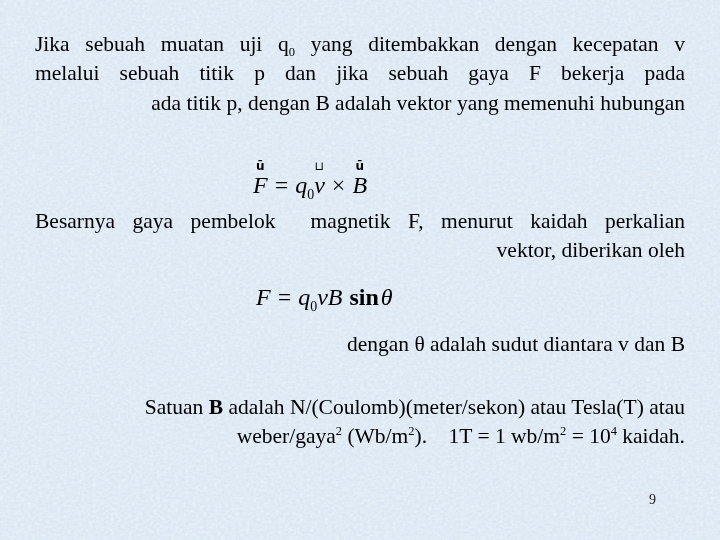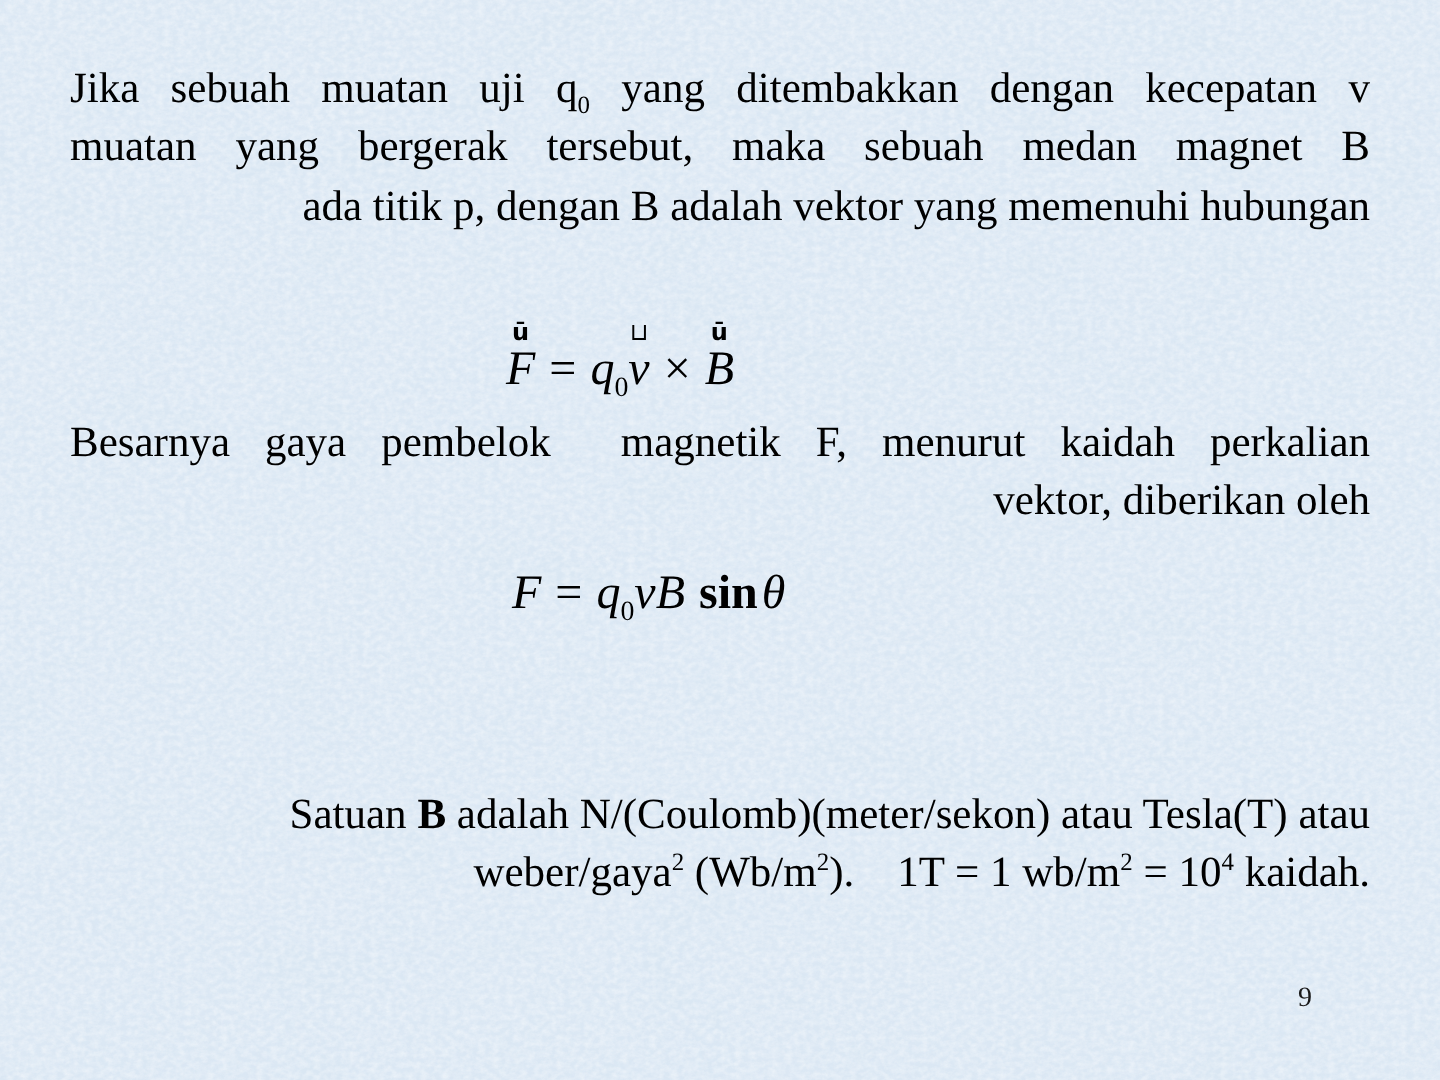--- a/index.html
+++ b/index.html
@@ -61,33 +61,36 @@
   </defs>
   <rect width="720" height="540" fill="#dce8f4"></rect>
   <rect width="720" height="540" filter="url(#blotch)" opacity="0.5"></rect>
   <rect width="720" height="540" filter="url(#fiber)" opacity="0.4"></rect>
 </svg>
 
 <div class="content">
 
   <div class="para" style="top:30px">
     <div class="jl"><span>Jika sebuah muatan uji q</span><sub>0</sub><span> yang ditembakkan dengan kecepatan v</span></div>
-    <div class="jl">muatan yang bergerak tersebut, maka sebuah medan magnet B</div>
+    <div class="jl">melalui sebuah titik p dan jika sebuah gaya F bekerja pada</div>
     <div class="ll">ada titik p, dengan B adalah vektor yang memenuhi hubungan</div>
   </div>
 
   <div class="formula" style="left:253px; top:171px"><span class="vec"><span class="mark bold">ū</span><i>F</i></span><span class="op">=</span><i>q</i><sub class="fsub">0</sub><span class="vec"><span class="mark">⊔</span><i>v</i></span><span class="op">×</span><span class="vec"><span class="mark bold">ū</span><i>B</i></span></div>
 
   <div class="para" style="top:207px">
     <div class="jl">Besarnya gaya pembelok &nbsp;magnetik F, menurut kaidah perkalian</div>
     <div class="ll">vektor, diberikan oleh</div>
   </div>
 
   <div class="formula" style="left:256px; top:283px"><i>F</i><span class="op">=</span><i>q</i><sub class="fsub">0</sub><i>vB</i><span class="fn">sin</span><i>θ</i></div>
 
+  <div class="para" style="top:330px">
+    <div class="ll">dengan θ adalah sudut diantara v dan B</div>
+  </div>
 
   <div class="para" style="top:393px">
     <div class="ll"><span>Satuan </span><span class="b">B</span><span> adalah N/(Coulomb)(meter/sekon) atau Tesla(T) atau</span></div>
     <div class="ll prewrap"><span>weber/gaya</span><sup>2</sup><span> (Wb/m</span><sup>2</sup><span>).    1T = 1 wb/m</span><sup>2</sup><span> = 10</span><sup>4</sup><span> kaidah.</span></div>
   </div>
 
   <div class="page-number">9</div>
 
 </div>
 

